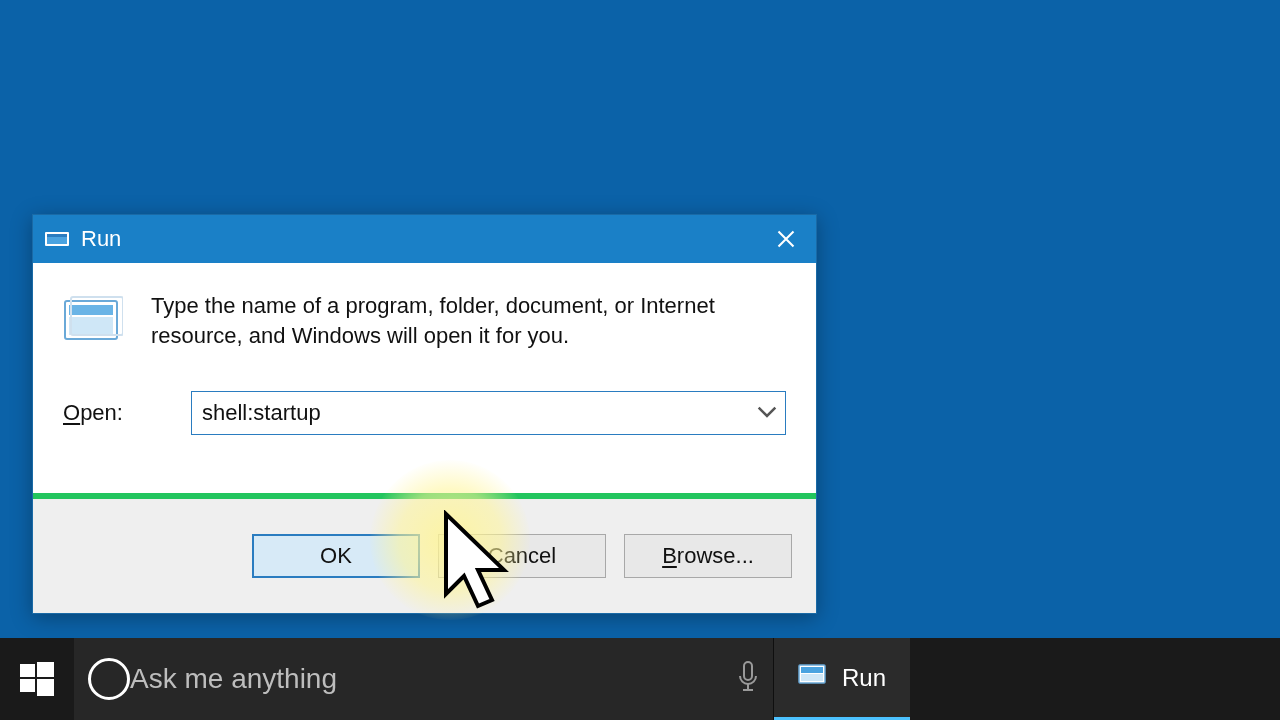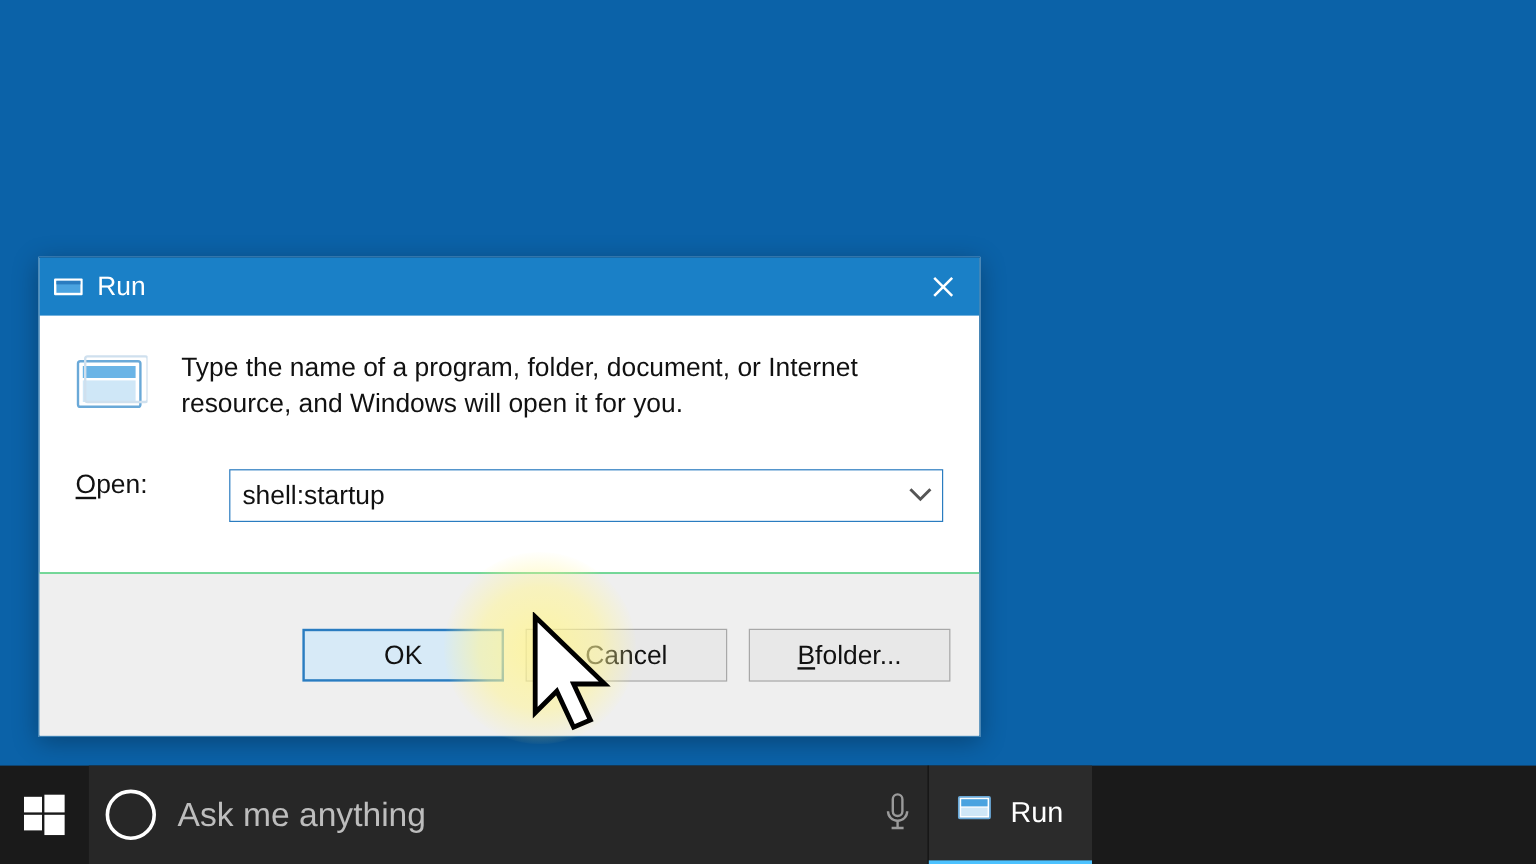--- a/index.html
+++ b/index.html
@@ -61,21 +61,21 @@
     margin-top: 4px;
   }
   .run-desc {
     font-size: 22px;
     color: #111;
     line-height: 1.35;
   }
 
   .open-row {
     margin-top: 36px;
-    display: flex; align-items: flex-start;
+    display: flex; align-items: center;
     gap: 18px;
   }
   
   .accel { text-decoration: underline; text-underline-offset: 3px; }
   .open-label-plain { font-size:22px; color:#111; width: 80px; }
 
   .combo {
     flex: 1;
     height: 44px;
     border: 1.5px solid #2a7cc0;
@@ -95,23 +95,23 @@
   .combo .dropdown-arrow {
     position: absolute; right: 8px; top: 50%; transform: translateY(-50%);
     width: 20px; height: 20px;
     display:flex; align-items:center; justify-content:center;
     color: #444;
   }
 
   .button-row {
     position: absolute;
     left: 0; right: 0; bottom: 0;
-    height: 136px;
+    height: 120px;
     background: #efefef;
-    border-top: 1px solid #22c55e;
+    border-top: 6px solid #22c55e;
     display: flex; align-items: center; justify-content: flex-end;
     gap: 18px;
     padding-right: 24px;
   }
   .btn {
     width: 168px; height: 44px;
     border: 1px solid #a8a8a8;
     background: #e8e8e8;
     font-size: 22px;
     color: #111;
@@ -154,21 +154,20 @@
   .start-btn {
     width: 74px;
     display:flex; align-items:center; justify-content:center;
   }
   .search-box {
     flex: 0 0 700px;
     display:flex; align-items:center;
     background: #272727;
     border-right: 1px solid #0f0f0f;
     padding: 0 14px;
-    gap: 18px;
   }
   .search-box .cortana-ring {
     width: 42px; height: 42px;
     border: 3px solid #fff;
     border-radius: 50%;
   }
   .search-box .search-placeholder {
     color: #bdbdbd;
     font-size: 28px;
     flex: 1;
@@ -237,21 +236,21 @@
   </div>
 
   <div class="button-row">
     <div class="btn default">
       <span>OK</span>
     </div>
     <div class="btn">
       <span>Cancel</span>
     </div>
     <div class="btn">
-      <span><span class="accel">B</span><span>folder...</span></span>
+      <span><span class="accel">B</span><span>rowse...</span></span>
     </div>
   </div>
 </div>
 
 <div class="highlight"></div>
 <div class="cursor">
   <svg width="80" height="110" viewBox="0 0 40 55">
     <path d="M3 2 L3 42 L12 33 L19 48 L26 45 L19 30 L32 30 Z" fill="#fff" stroke="#000" stroke-width="2"></path>
   </svg>
 </div>

